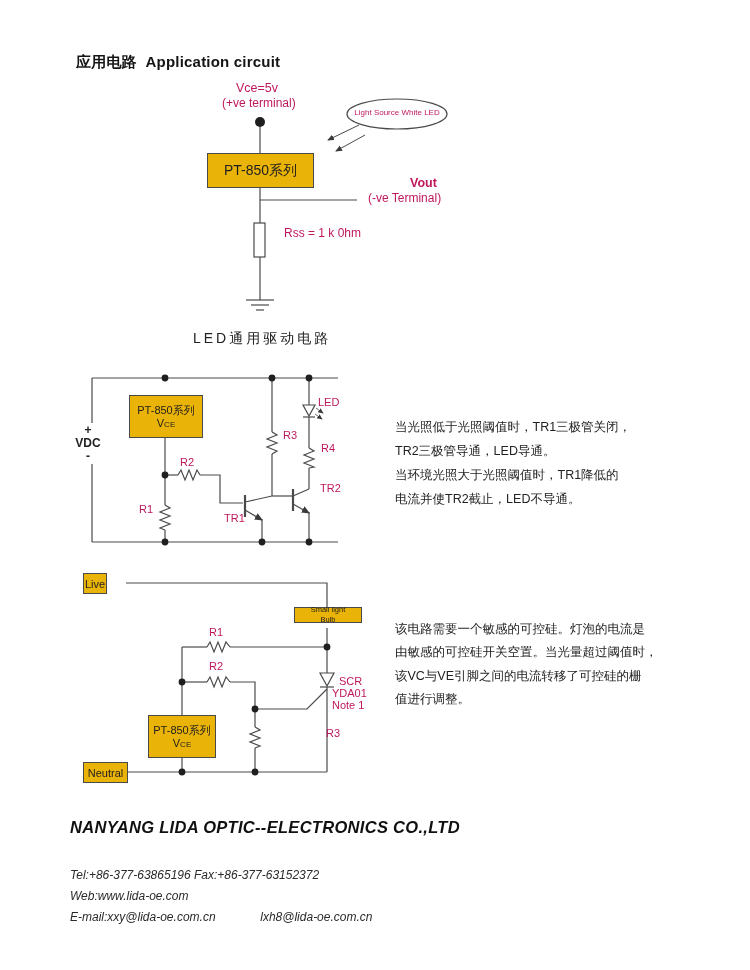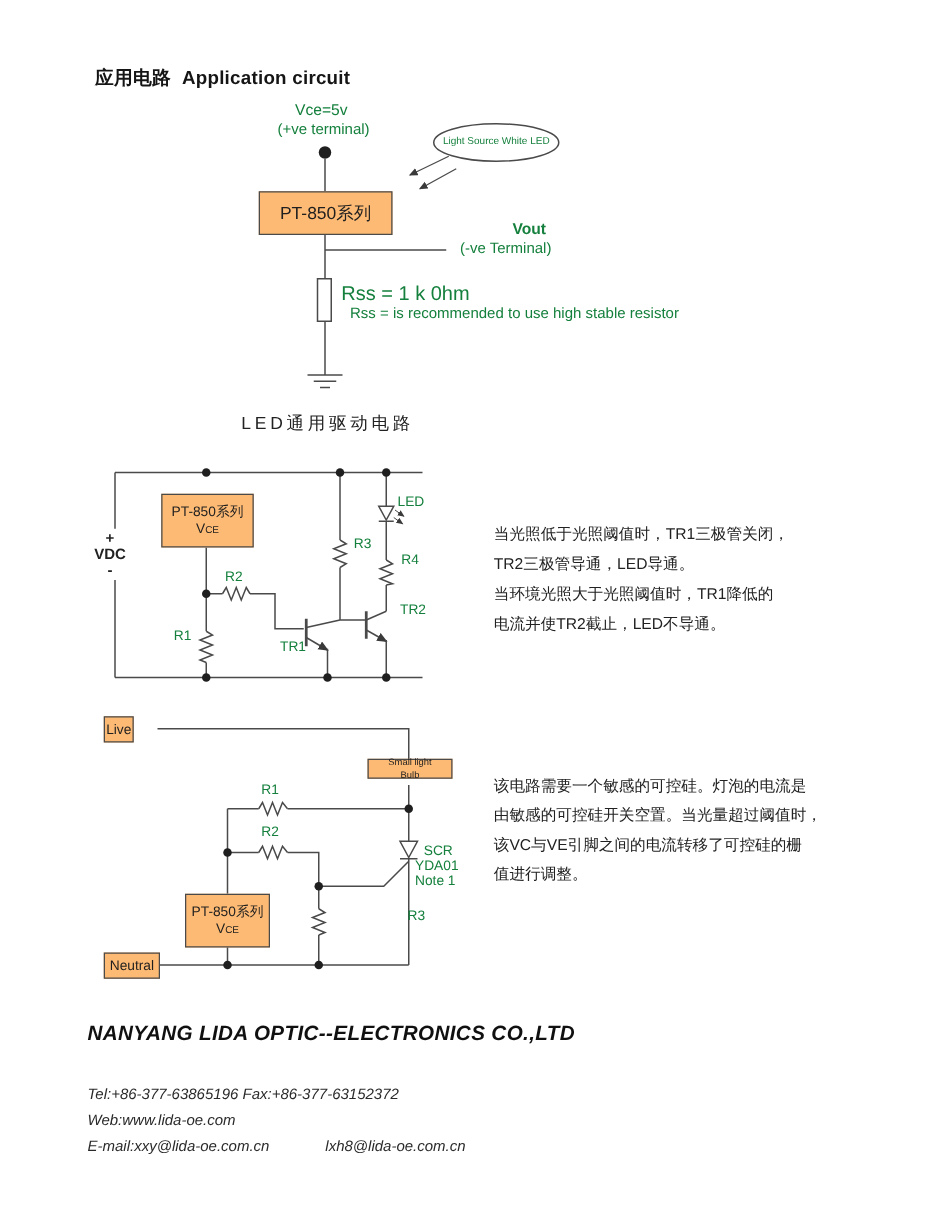--- a/index.html
+++ b/index.html
@@ -1,21 +1,21 @@
 <!DOCTYPE html>
 <html><head>
 <meta charset="utf-8">
 <style>
   * { margin:0; padding:0; box-sizing:border-box; }
   html,body { background:#ffffff; }
   body { font-family:"Liberation Sans","DejaVu Sans",sans-serif; color:#1f1f1f; }
   .page { position:relative; width:750px; height:970px; background:#ffffff; overflow:hidden; }
   svg.lineart { position:absolute; left:0; top:0; pointer-events:none; }
-  .lbl { position:absolute; font-size:11px; color:#15803d; white-space:nowrap; line-height:1.1; }
-  .box { position:absolute; border:1px solid #4a4a4a; background:#fdba74; display:flex; align-items:center; justify-content:center; flex-direction:column; text-align:center; }
+  .lbl { position:absolute; font-size:11px; color:#be185d; white-space:nowrap; line-height:1.1; }
+  .box { position:absolute; border:1px solid #4a4a4a; background:#eab308; display:flex; align-items:center; justify-content:center; flex-direction:column; text-align:center; }
   .title { position:absolute; left:76px; top:53px; font-size:15px; font-weight:bold; color:#151515; letter-spacing:0.2px; }
   .heading2 { position:absolute; left:193px; top:330px; font-size:14px; color:#222; letter-spacing:3px; }
   .note { position:absolute; left:395px; width:310px; font-size:12.5px; color:#222; }
   .note div { white-space:nowrap; }
   .note1 div { height:24px; line-height:24px; }
   .note2 div { height:23.4px; line-height:23.4px; }
   .footer-company { position:absolute; left:70px; top:818px; font-size:16.5px; font-weight:bold; font-style:italic; color:#101010; letter-spacing:0.3px; }
   .footer-line { position:absolute; left:70px; font-size:12px; font-style:italic; color:#2a2a2a; }
   .vdc-col { position:absolute; left:70px; top:423px; width:36px; background:#fff; text-align:center; font-size:12px; font-weight:bold; color:#222; line-height:13px; padding:1px 0; }
   .smallcap { font-size:8px; }
@@ -149,22 +149,21 @@
   </div>
 
   <div class="lbl" style="left:236px;top:82px;font-size:12.5px;">Vce=5v</div>
   <div class="lbl" style="left:222px;top:97px;font-size:12px;">(+ve terminal)</div>
   <div class="lbl" style="left:347px;top:109px;width:100px;text-align:center;font-size:8px;">Light Source White LED</div>
   <div class="box" style="left:207px;top:153px;width:107px;height:35px;">
     <span class="pt-box-main">PT-850系列</span>
   </div>
   <div class="lbl" style="left:410px;top:177px;font-size:12.5px;font-weight:bold;text-align:right;">Vout</div>
   <div class="lbl" style="left:368px;top:192px;font-size:12px;">(-ve Terminal)</div>
-  <div class="lbl" style="left:273px;top:227px;font-size:16px;">Rss = 1 k 0hm</div>
-  <div class="lbl" style="left:280px;top:244px;font-size:12px;">Rss = is recommended to use high stable resistor</div>
+  <div class="lbl" style="left:284px;top:227px;font-size:12px;">Rss = 1 k 0hm</div>
 
   <div class="heading2">LED通用驱动电路</div>
 
   <div class="vdc-col">
     <div>+</div>
     <div>VDC</div>
     <div>-</div>
   </div>
   <div class="box" style="left:129px;top:395px;width:74px;height:43px;">
     <span class="pt-box-small">PT-850系列</span>

